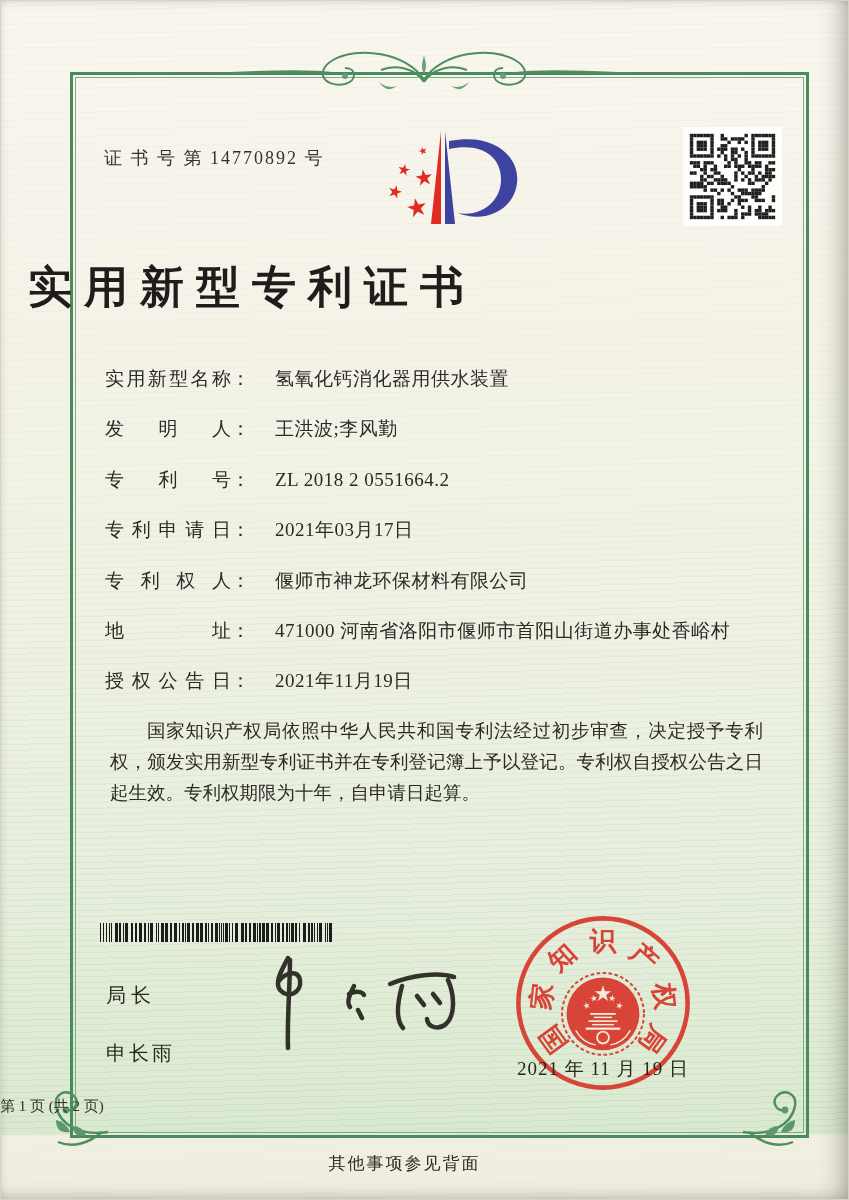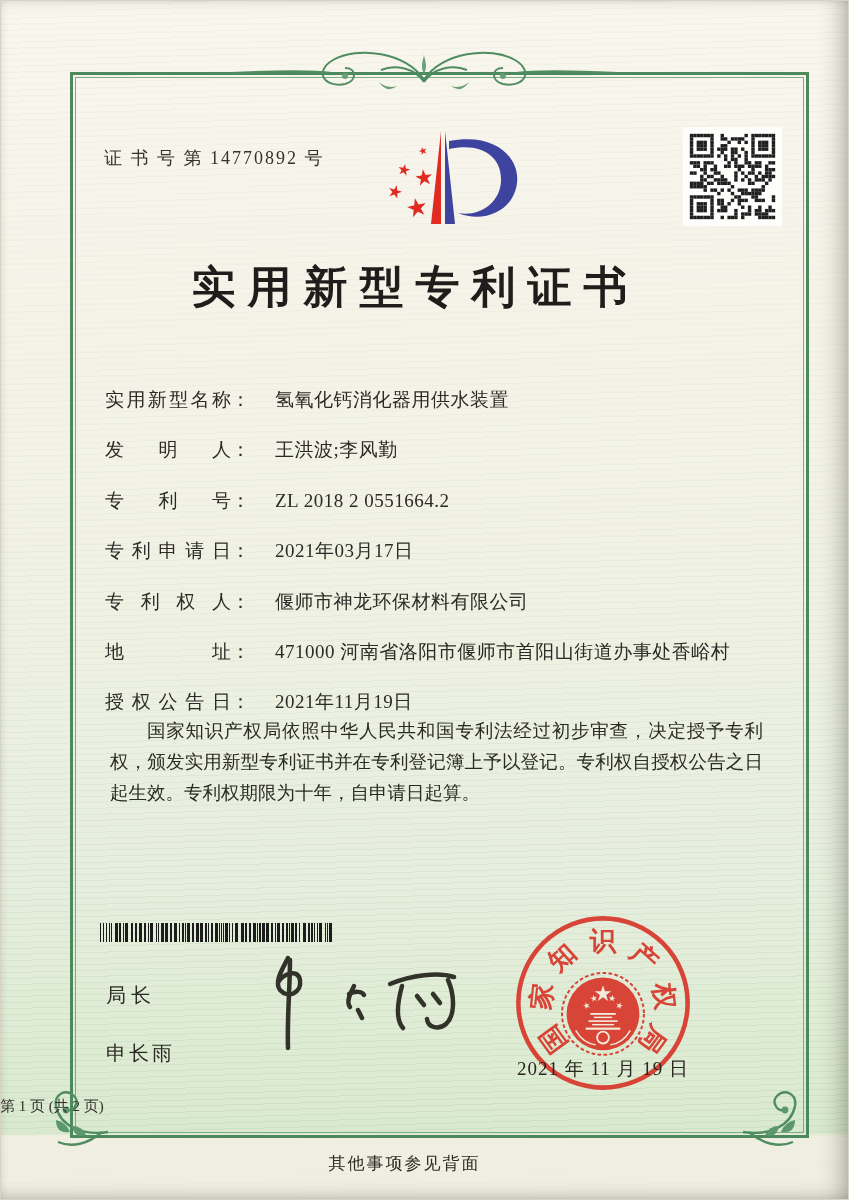--- a/index.html
+++ b/index.html
@@ -20,24 +20,24 @@
   .frame{position:absolute;left:70px;top:72px;width:733px;height:1060px;border:3px solid #4c8a5e;z-index:1;}
   .frame-inner{position:absolute;inset:2px;border:1px solid #7cab88;}
   .topOrn{position:absolute;left:229px;top:40px;z-index:2;}
   .flourish{position:absolute;z-index:2;}
   .fl-left{left:42px;top:1086px;}
   .fl-right{left:737px;top:1086px;transform:scaleX(-1);}
   .content{position:absolute;inset:0;z-index:3;padding-left:28px;}
   .cert-no{position:absolute;left:104px;top:146px;font-size:18px;letter-spacing:2px;color:#33322d;}
   .logo{position:absolute;left:338px;top:118px;}
   .qr{position:absolute;left:683px;top:127px;width:99px;height:99px;background:#fdfdfb;}
-  .title{position:absolute;left:16px;right:46px;top:258px;text-align:center;font-size:44px;font-weight:bold;letter-spacing:12px;text-indent:12px;color:#1e1d1b;}
+  .title{position:absolute;left:16px;right:46px;top:258px;text-align:left;font-size:44px;font-weight:bold;letter-spacing:12px;text-indent:12px;color:#1e1d1b;}
   .fields{position:absolute;left:105px;top:366px;width:665px;font-size:19px;color:#2b2a26;}
   .frow{height:50.4px;position:relative;white-space:nowrap;}
-  .lbl{display:inline-block;width:126px;text-align:justify;text-align-last:justify;vertical-align:bottom;margin-top:21px;}
+  .lbl{display:inline-block;width:126px;text-align:justify;text-align-last:justify;vertical-align:bottom;}
   .val{margin-left:25px;letter-spacing:.5px;}
   .grant2{position:absolute;left:352px;top:0;}
   .paras{position:absolute;left:105px;top:711px;width:663px;font-size:18.5px;line-height:31px;text-align:justify;color:#2b2a24;}
   .paras p{margin:5px;text-indent:2em;}
   .barcode{position:absolute;left:100px;top:923px;}
   .dir-title{position:absolute;left:106px;top:982px;font-size:20px;letter-spacing:5px;color:#2b2a24;}
   .dir-name{position:absolute;left:106px;top:1020px;font-size:20px;letter-spacing:3px;color:#2b2a24;margin-top:20px;}
   .signature{position:absolute;left:250px;top:944px;}
   .seal{position:absolute;left:512px;top:912px;width:182px;height:182px;opacity:.93;}
   .seal-date{position:absolute;left:512px;top:1056px;width:182px;text-align:center;font-size:19px;letter-spacing:1px;color:#2a2520;z-index:5;}

